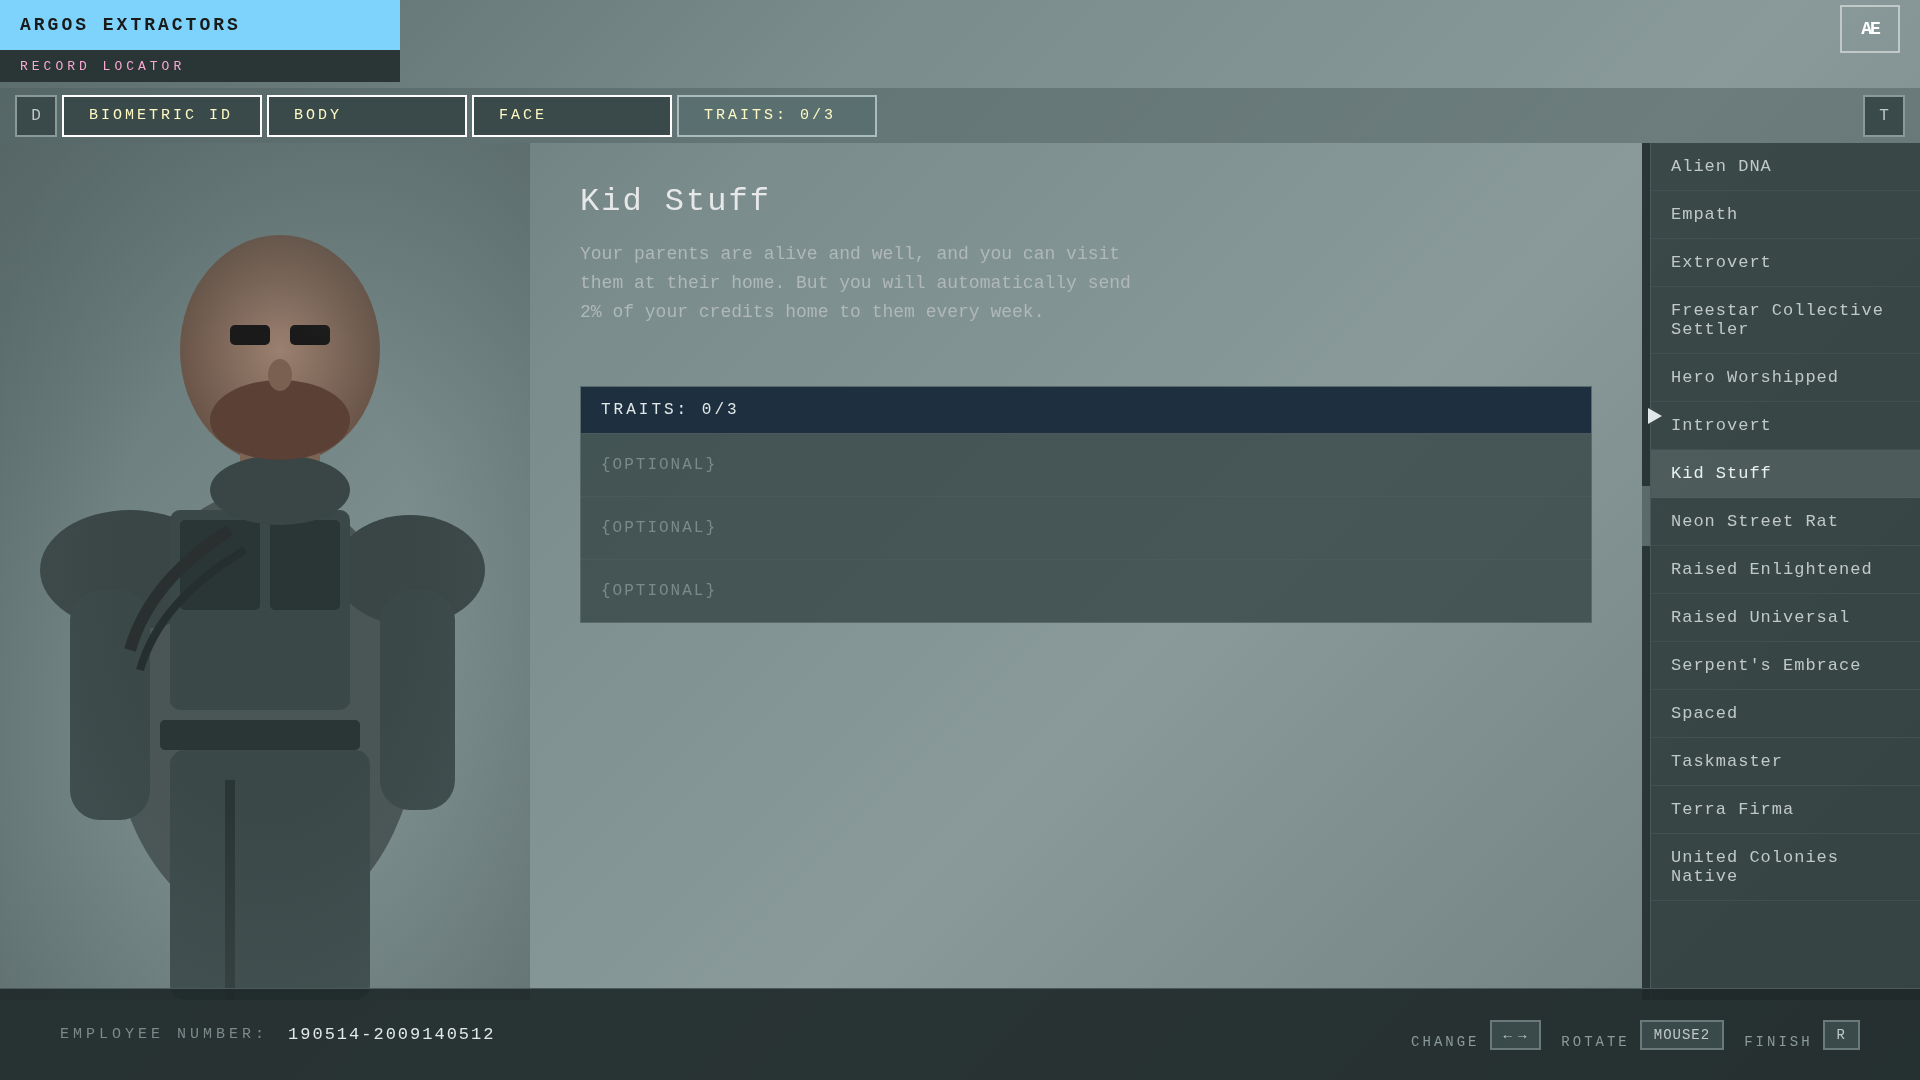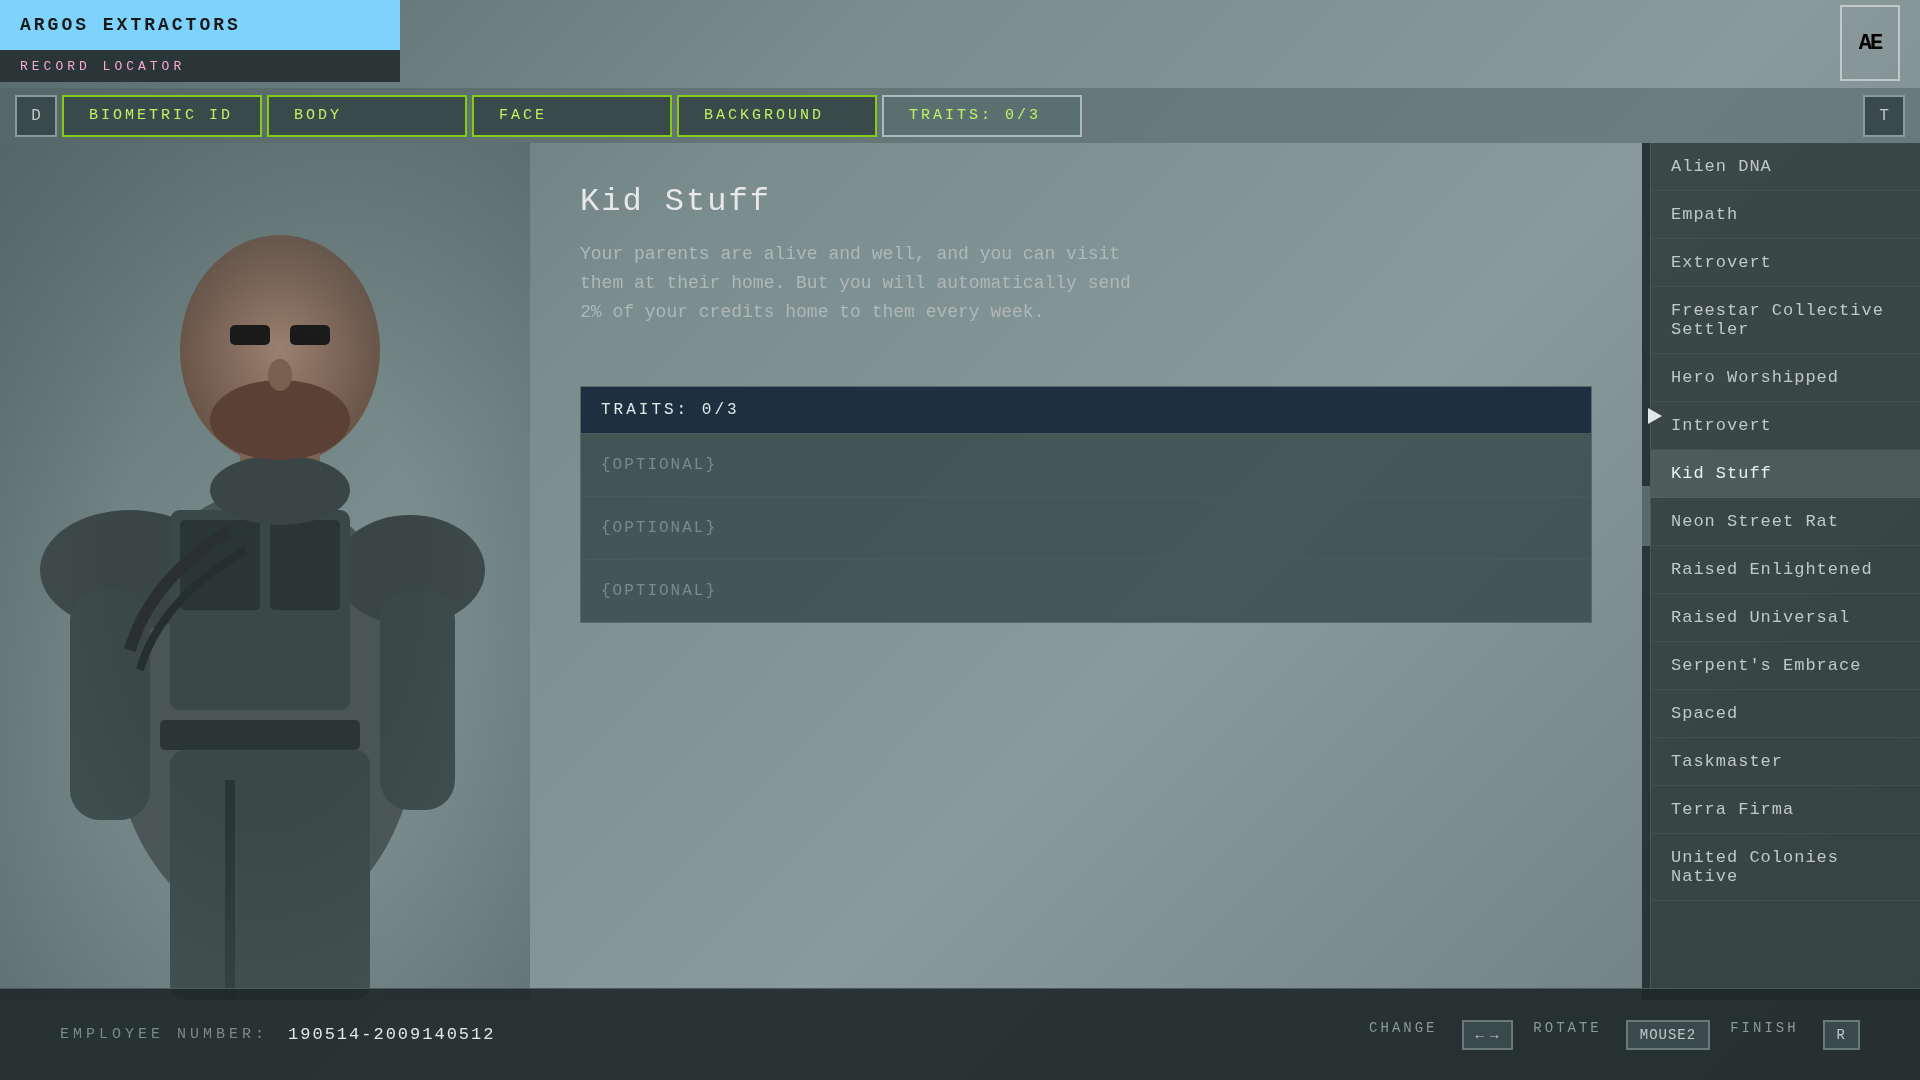--- a/index.html
+++ b/index.html
@@ -46,27 +46,27 @@
       display: flex;
       align-items: center;
       min-width: 400px;
     }
 
     .ae-logo {
       position: absolute;
       right: 20px;
       top: 5px;
       width: 60px;
-      height: 76px;
+      height: 48px;
       border: 2px solid #c0c8c8;
       display: flex;
       align-items: center;
       justify-content: center;
-      color: #000000;
-      font-size: 22px;
+      color: #ffffff;
+      font-size: 18px;
       font-weight: bold;
       letter-spacing: -2px;
     }
 
     .record-locator-bar {
       background-color: #2a3535;
       color: #f9a8d4;
       font-size: 13px;
       letter-spacing: 4px;
       padding: 6px 20px;
@@ -99,25 +99,25 @@
       align-items: center;
       justify-content: center;
       color: #c0c8c8;
       font-size: 16px;
       cursor: pointer;
       background: #3a4a4a;
     }
 
     .nav-tab {
       height: 42px;
-      border: 2px solid #84cc16;
+      border: 2px solid #ffffff;
       display: flex;
       align-items: center;
       padding: 0 25px;
-      color: #bef264;
+      color: #fef9c3;
       font-size: 15px;
       letter-spacing: 3px;
       cursor: pointer;
       background: #3a4a4a;
       min-width: 200px;
       text-align: center;
     }
 
     .nav-tab.active {
       background: #5a7070;
@@ -276,22 +276,22 @@
 
     .bottom-right {
       margin-left: auto;
       display: flex;
       align-items: center;
       gap: 20px;
     }
 
     .bottom-action {
       display: flex;
-      align-items: flex-start;
-      gap: 24px;
+      align-items: flex-end;
+      gap: 10px;
     }
 
     .action-label {
       color: #8a9a9a;
       font-size: 14px;
       letter-spacing: 3px;
     }
 
     .action-key {
       border: 2px solid #6a7a7a;
@@ -365,23 +365,20 @@
     <span>D</span>
   </div>
   <div class="nav-tab">
     <span>BIOMETRIC ID</span>
   </div>
   <div class="nav-tab">
     <span>BODY</span>
   </div>
   <div class="nav-tab">
     <span>FACE</span>
-  </div>
-  <div class="nav-tab">
-    <span>BACKGROUND</span>
   </div>
   <div class="nav-tab active">
     <span>TRAITS: 0/3</span>
   </div>
   <div class="nav-tab-right">
     <span>T</span>
   </div>
 </div>
 
 <div class="main-content">

